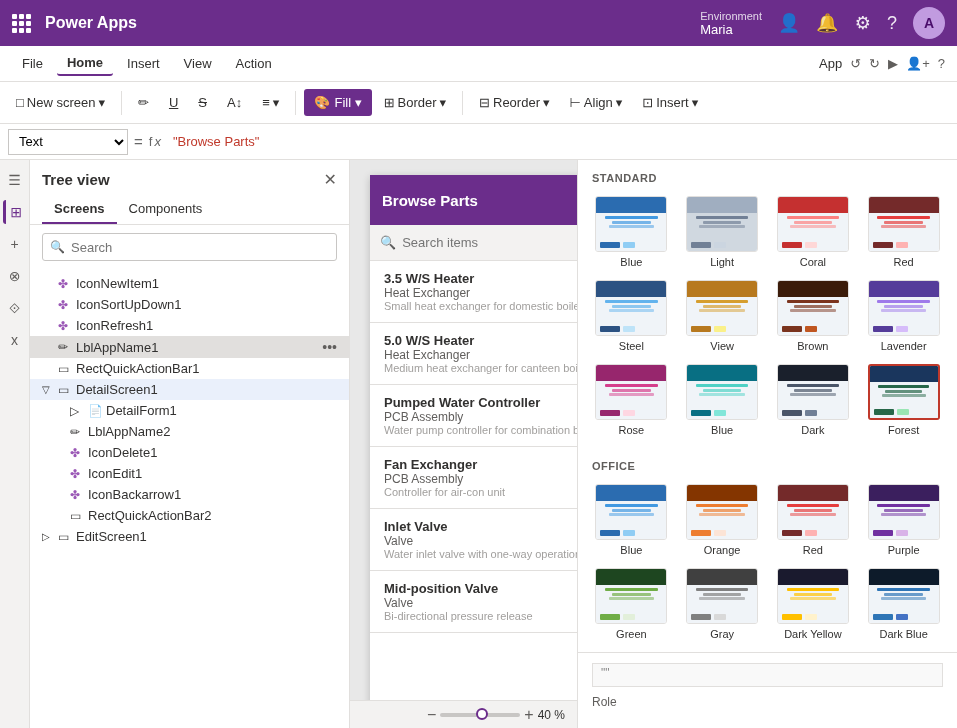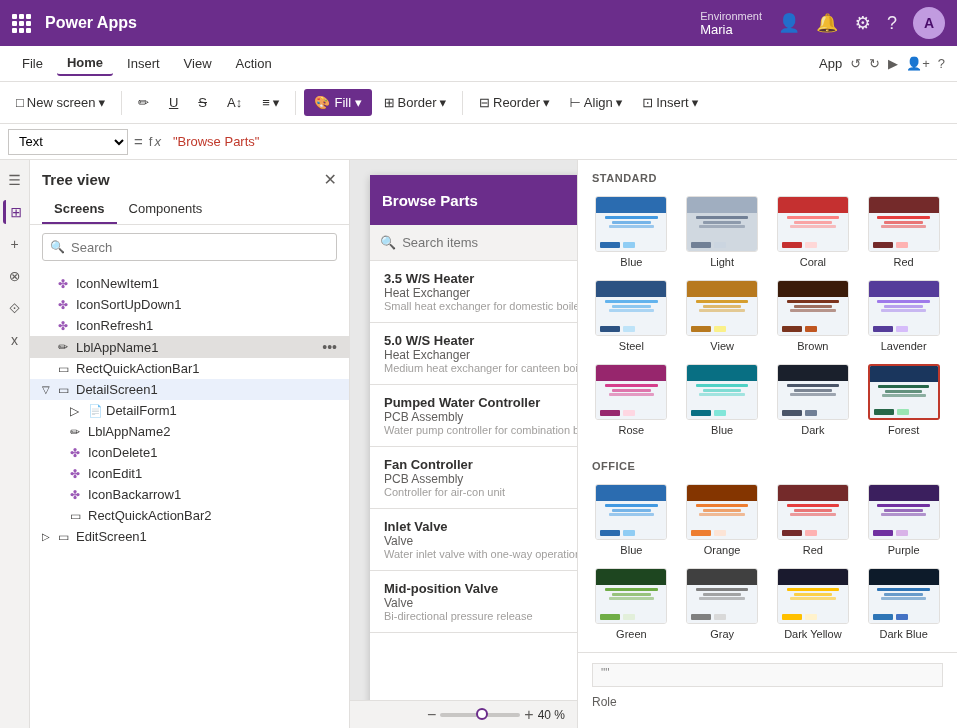--- a/index.html
+++ b/index.html
@@ -441,21 +441,21 @@
     <div class="canvas-list-title">5.0 W/S Heater</div>
     <div class="canvas-list-sub">Heat Exchanger</div>
     <div class="canvas-list-desc">Medium heat exchanger for canteen boiler</div>
   </div>
             <div class="canvas-list-item">
     <div class="canvas-list-title">Pumped Water Controller</div>
     <div class="canvas-list-sub">PCB Assembly</div>
     <div class="canvas-list-desc">Water pump controller for combination boiler</div>
   </div>
             <div class="canvas-list-item">
-    <div class="canvas-list-title">Fan Controller</div>
+    <div class="canvas-list-title">Fan Exchanger</div>
     <div class="canvas-list-sub">PCB Assembly</div>
     <div class="canvas-list-desc">Controller for air-con unit</div>
   </div>
             <div class="canvas-list-item">
     <div class="canvas-list-title">Inlet Valve</div>
     <div class="canvas-list-sub">Valve</div>
     <div class="canvas-list-desc">Water inlet valve with one-way operation</div>
   </div>
             <div class="canvas-list-item">
     <div class="canvas-list-title">Mid-position Valve</div>

